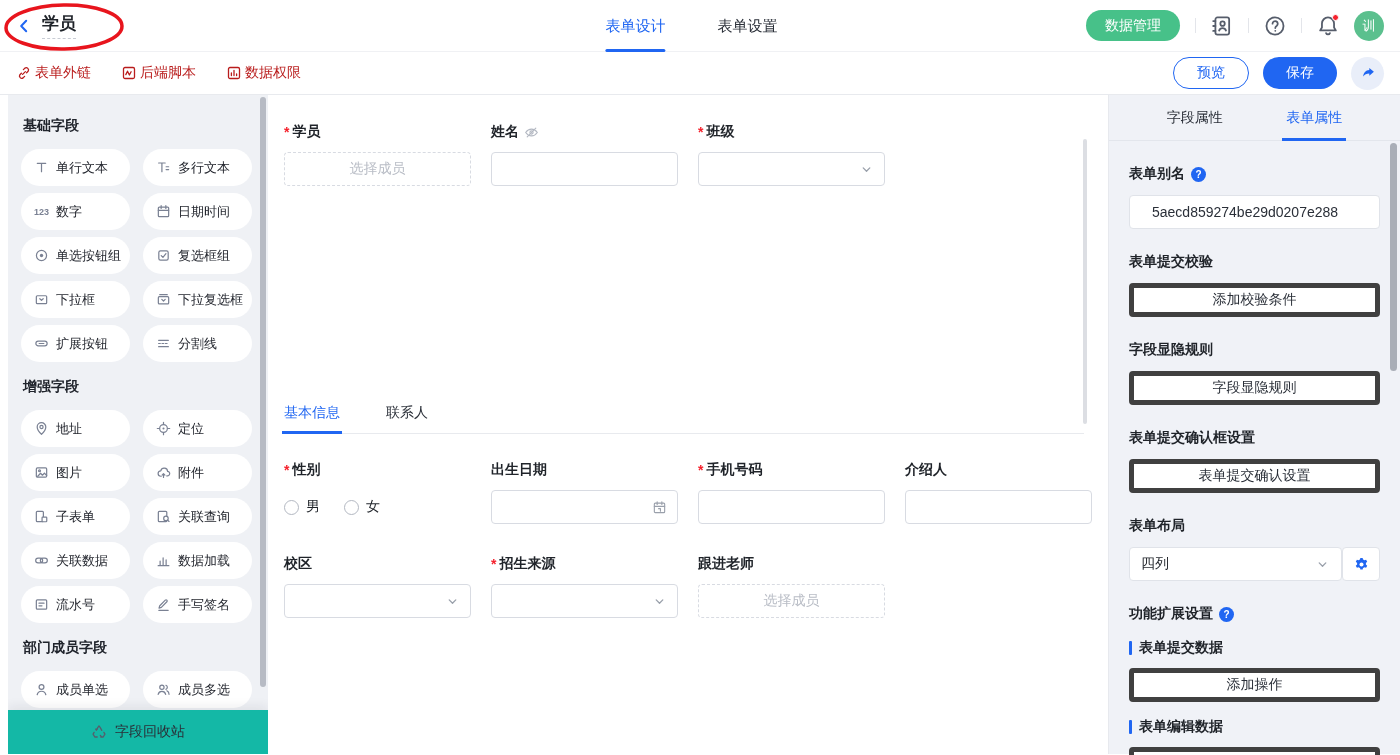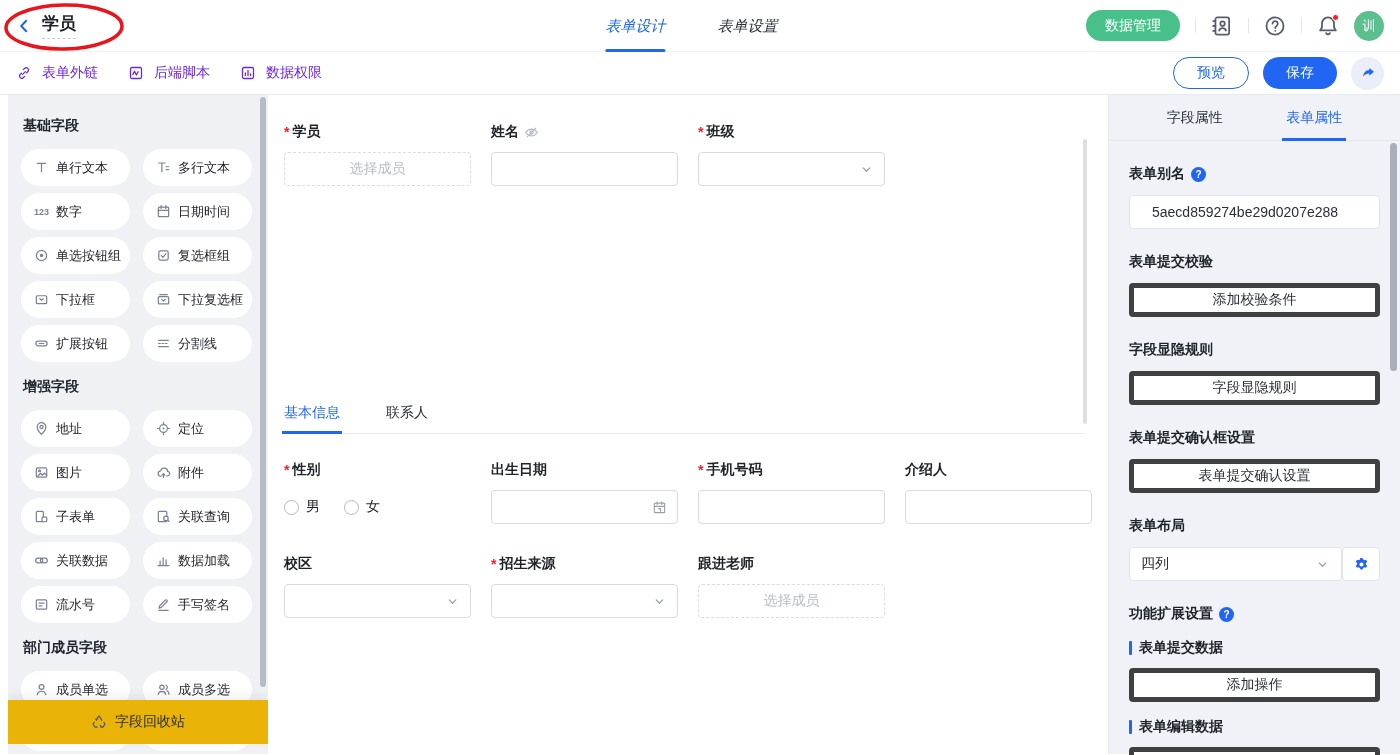--- a/index.html
+++ b/index.html
@@ -6,51 +6,51 @@
   html,body { width:1400px; height:755px; overflow:hidden; }
   body { font-family:"Liberation Sans","DejaVu Sans",sans-serif; font-size:14px; color:#1f2329; background:#fff; position:relative; }
   svg { display:block; }
 
   
   .topbar { height:52px; display:flex; align-items:center; padding:0 16px; background:#fff; border-bottom:1px solid #f0f1f4; position:relative; }
   .back-group { display:flex; align-items:center; gap:10px; cursor:pointer; }
   .back-title { font-size:17px; font-weight:bold; border-bottom:1px dashed #c8ccd4; padding-bottom:3px; }
   .annotation { position:absolute; left:2px; top:2px; pointer-events:none; z-index:30; }
   .main-tabs { position:absolute; left:50%; transform:translateX(-55%); top:0; height:52px; display:flex; gap:52px; }
-  .main-tab { font-size:15px; display:flex; align-items:center; height:52px; position:relative; cursor:pointer; color:#2a2f38;font-style:italic; }
+  .main-tab { font-size:15px; display:flex; align-items:center; height:52px; position:relative; cursor:pointer; color:#2a2f38; }
   .main-tab.active { color:#2066f2; }
   .main-tab.active::after { content:""; position:absolute; left:0; right:0; bottom:0; height:3px; background:#2066f2; border-radius:2px; }
   .topbar-right { margin-left:auto; display:flex; align-items:center; gap:15px; }
   .btn-green { background:#47c189; color:#fff; border:none; border-radius:17px; height:31px; padding:0 19px; font-size:14px; cursor:pointer; }
   .v-divider { width:1px; height:15px; background:#e3e5ea; }
   .top-icon { width:22px; height:22px; color:#565d6b; position:relative; cursor:pointer; }
   .bell-dot { position:absolute; right:0px; top:-1px; width:7px; height:7px; background:#f5222d; border-radius:50%; border:1px solid #fff; }
   .avatar { width:30px; height:30px; border-radius:50%; background:#5bc08e; color:#fff; display:flex; align-items:center; justify-content:center; font-size:13px; cursor:pointer; }
 
   
   .toolbar { height:43px; display:flex; align-items:center; padding:0 16px; gap:30px; border-bottom:1px solid #e8eaee; background:#fff; }
-  .tool-link { display:flex; align-items:center; gap:10px; color:#6d28d9; cursor:pointer; }
+  .tool-link { display:flex; align-items:center; gap:3px; color:#b91c1c; cursor:pointer; }
   .tool-link svg { width:16px; height:16px; }
   .toolbar-right { margin-left:auto; display:flex; align-items:center; gap:14px; }
   .btn-outline { height:32px; padding:0 23px; border-radius:16px; border:1px solid #2066f2; color:#2066f2; background:#fff; font-size:14px; cursor:pointer; }
   .btn-primary { height:32px; padding:0 23px; border-radius:16px; border:none; color:#fff; background:#2066f2; font-size:14px; cursor:pointer; }
   .share-btn { width:33px; height:33px; border-radius:50%; background:#e9eef9; display:flex; align-items:center; justify-content:center; cursor:pointer; }
 
   
   .page-body { display:flex; height:659px;margin-left:8px; }
 
   
   .sidebar { width:260px; background:#eff1f5; position:relative; padding:16px 16px 0 13px; overflow:hidden; flex-shrink:0; }
   .section-title { font-weight:bold; font-size:14px; color:#20242c; margin:6px 2px 14px; }
   .pill-grid { display:grid; grid-template-columns:1fr 1fr; gap:7px 13px; margin-bottom:16px;text-align:right; }
   .pill { height:37px; background:#fff; border-radius:19px; display:flex; align-items:center; padding:0 8px 0 13px; gap:7px; font-size:13px; color:#23262e; cursor:grab; white-space:nowrap; }
   .pill svg { width:15px; height:15px; color:#7a8193; flex-shrink:0; }
   .num-ic { font-size:9px; font-weight:bold; color:#7a8193; letter-spacing:0; }
   .sb-scroll { position:absolute; right:2px; top:2px; width:6px; height:590px; background:#b7bbc4; border-radius:3px; }
-  .recycle-bar { position:absolute; left:0; right:0; bottom:10px; height:44px; background:#eab308; box-shadow:0 -4px 10px rgba(31,35,41,.07); display:flex; align-items:center; justify-content:center; gap:8px; font-size:14px; color:#2a2f38; cursor:pointer; z-index:5; }
+  .recycle-bar { position:absolute; left:0; right:0; bottom:0; height:44px; background:#14b8a6; box-shadow:0 -4px 10px rgba(31,35,41,.07); display:flex; align-items:center; justify-content:center; gap:8px; font-size:14px; color:#2a2f38; cursor:pointer; z-index:5; }
   .recycle-bar svg { width:16px; height:16px; color:#565d6b; }
 
   
   .canvas { flex:1; background:#fff; position:relative; padding:28px 0 0 16px; }
   .field-row { display:grid; grid-template-columns:repeat(4,187px); gap:0 20px; }
   .field-label { height:18px; display:flex; align-items:center; gap:5px; font-weight:bold; font-size:14px; margin-bottom:11px; }
   .req { color:#f5222d; font-weight:bold; margin-right:-2px; }
   .control { height:34px; border:1px solid #d8dbe2; border-radius:4px; background:#fff; display:flex; align-items:center; padding:0 10px; color:#1f2329; }
   .control.dashed { border-style:dashed; justify-content:center; color:#b9bdc6; cursor:pointer; }
   .control.select { justify-content:space-between; cursor:pointer; }

